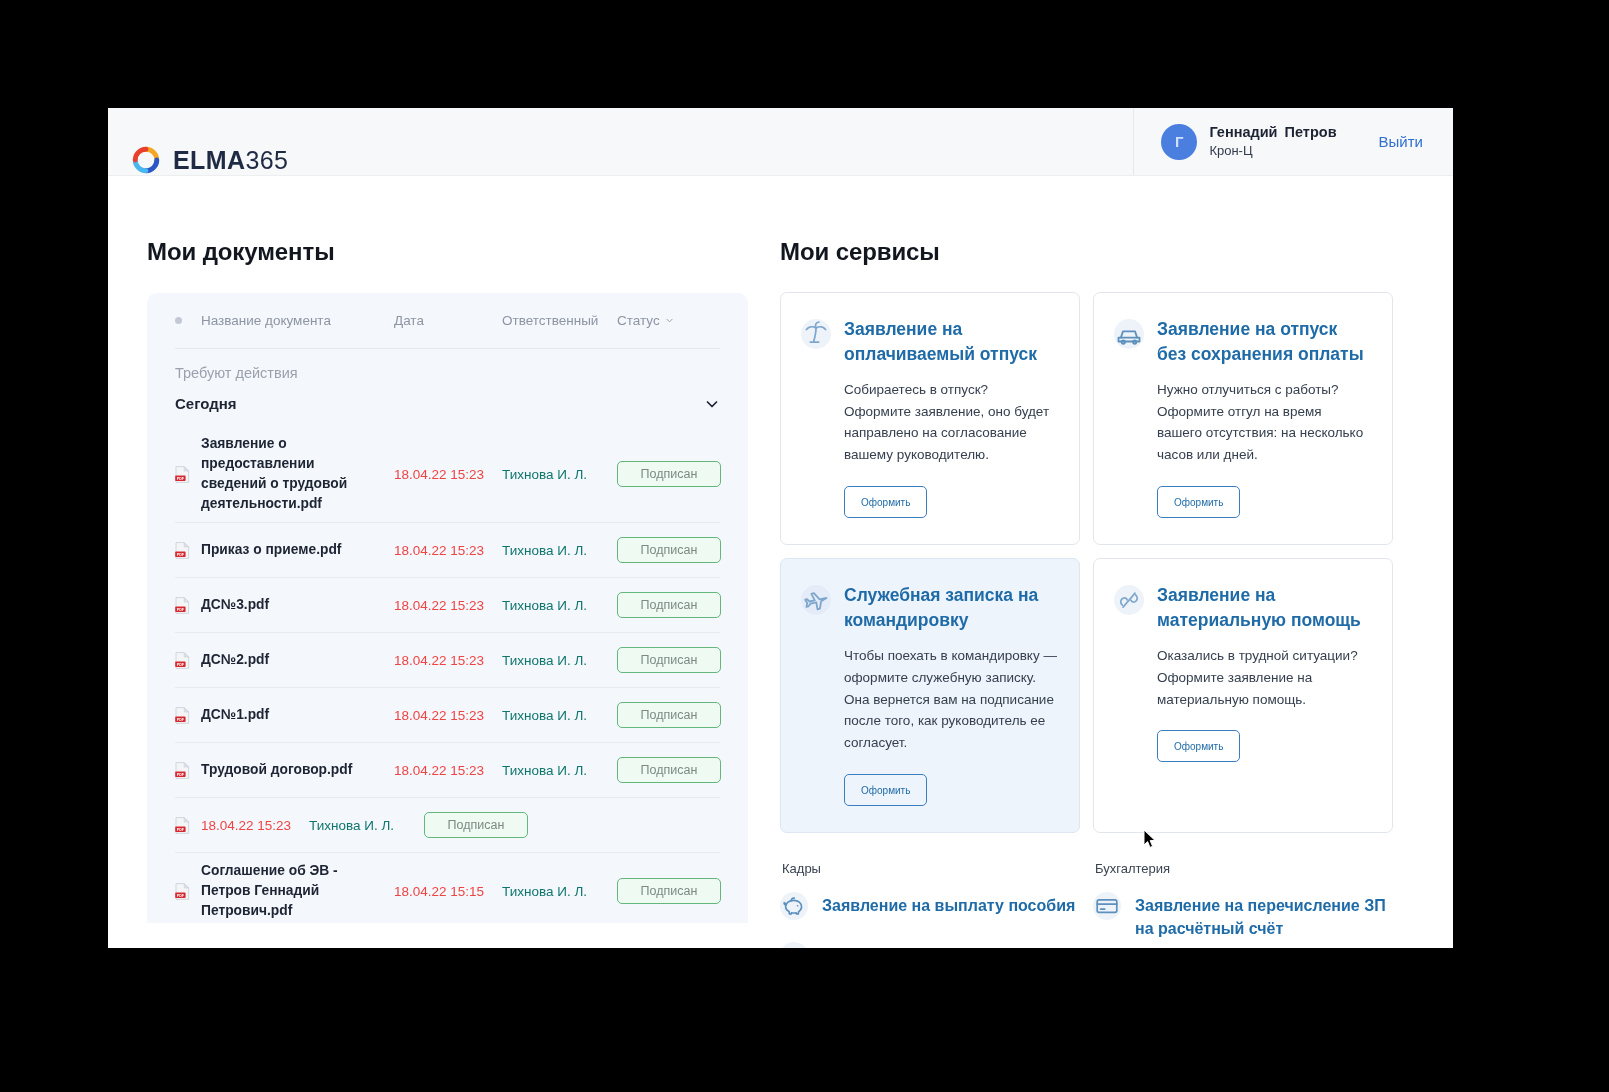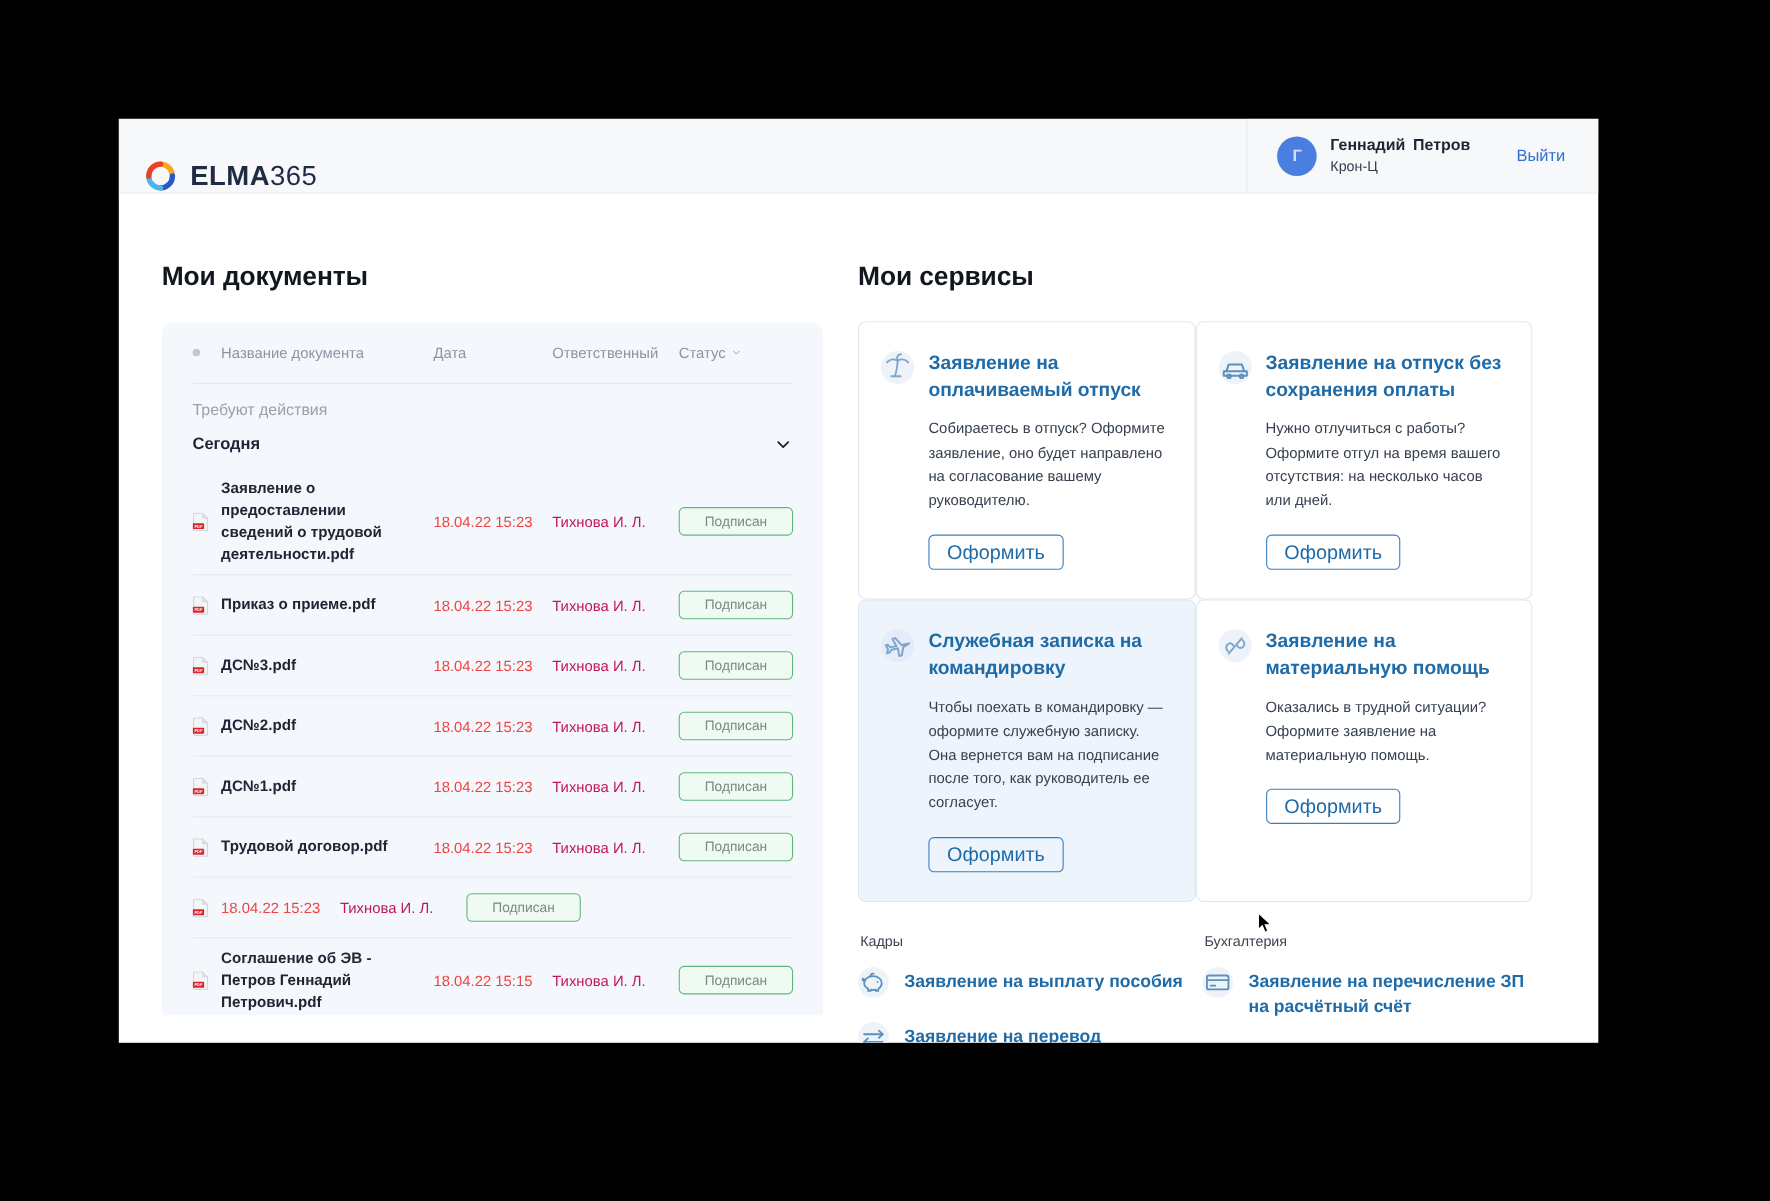--- a/index.html
+++ b/index.html
@@ -120,37 +120,38 @@
   }
   .doc-row:first-of-type { border-top: none; }
   .icon-cell { width: 26px; flex: 0 0 26px; display: flex; align-items: center; }
   .pdf-icon { width: 15px; height: 17px; display: block; }
   .doc-name {
     flex: 0 0 193px;
     font-size: 13.8px; font-weight: 700; color: #1d2433;
     line-height: 1.45; padding-right: 12px;
   }
   .doc-date { flex: 0 0 108px; font-size: 13.5px; color: #ef4444; }
-  .doc-resp { flex: 0 0 115px; font-size: 13.5px; color: #be185d; }
+  .doc-resp { flex: 0 0 115px; font-size: 13.5px; color: #0f766e; }
   .doc-stat { flex: 1; display: flex; }
   .badge {
     display: inline-flex; align-items: center; justify-content: center;
     min-width: 104px; height: 26px;
     border: 1px solid #63b77c;
     background: #effaf2;
     border-radius: 5px;
     font-size: 12.5px; color: #7b8a85;
     cursor: pointer;
   }
 
   
   .cards-grid {
     margin-top: 26px;
     display: grid;
     grid-template-columns: 1fr 1fr;
+    gap: 13px;
   }
   .svc-card {
     border: 1px solid #e2e6ec;
     border-radius: 7px;
     padding: 24px 22px 26px 20px;
     background: #ffffff;
     display: flex;
     cursor: pointer;
   }
   .svc-card.hover { background: #eef4fb; border-color: #dde6f2; }
@@ -169,21 +170,21 @@
   .svc-desc {
     margin-top: 12px;
     font-size: 13.5px; color: #36404f; line-height: 1.62;
   }
   .btn-outline {
     margin-top: 20px;
     display: inline-flex; align-items: center; justify-content: center;
     height: 32px; padding: 0 16px;
     border: 1px solid #3b7ec0; border-radius: 5px;
     background: transparent;
-    font-size: 18px; color: #1f6ba8; font-weight: 400;
+    font-size: 10px; color: #1f6ba8; font-weight: 400;
     cursor: pointer;
     font-family: "Liberation Sans", sans-serif;
   }
 
   
   .link-groups {
     margin-top: 28px;
     display: grid;
     grid-template-columns: 1fr 1fr;
     gap: 13px;

